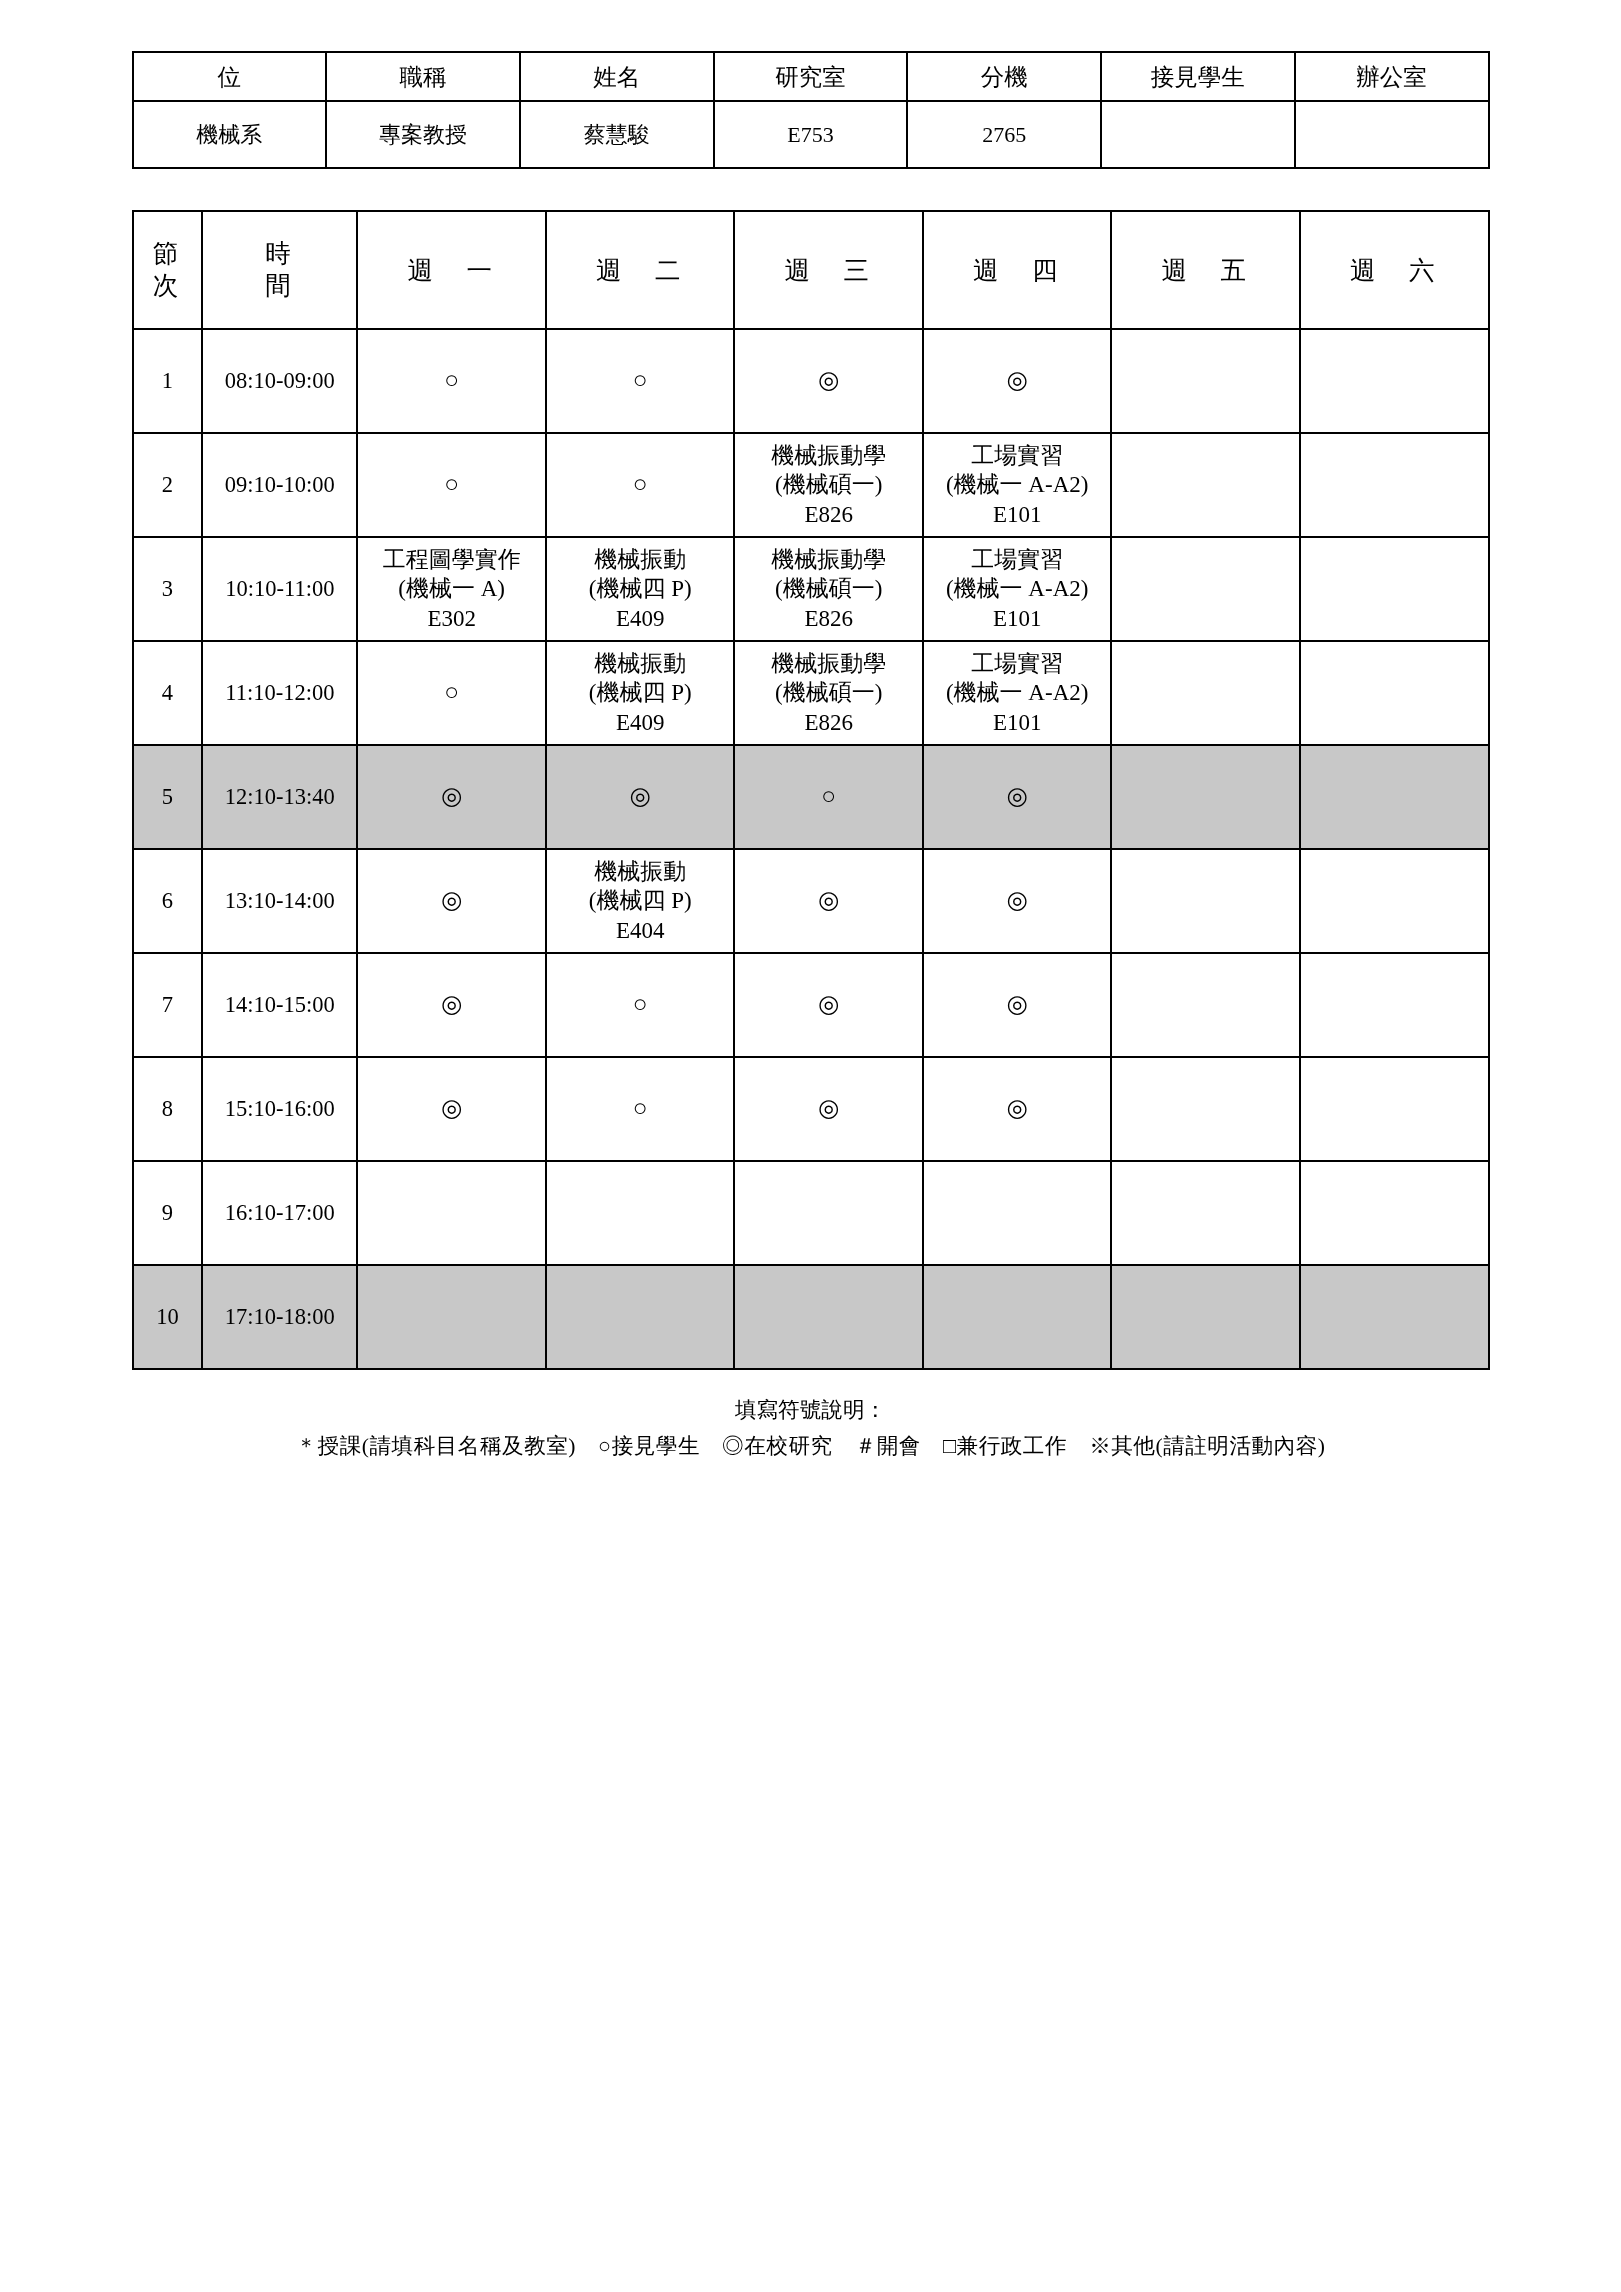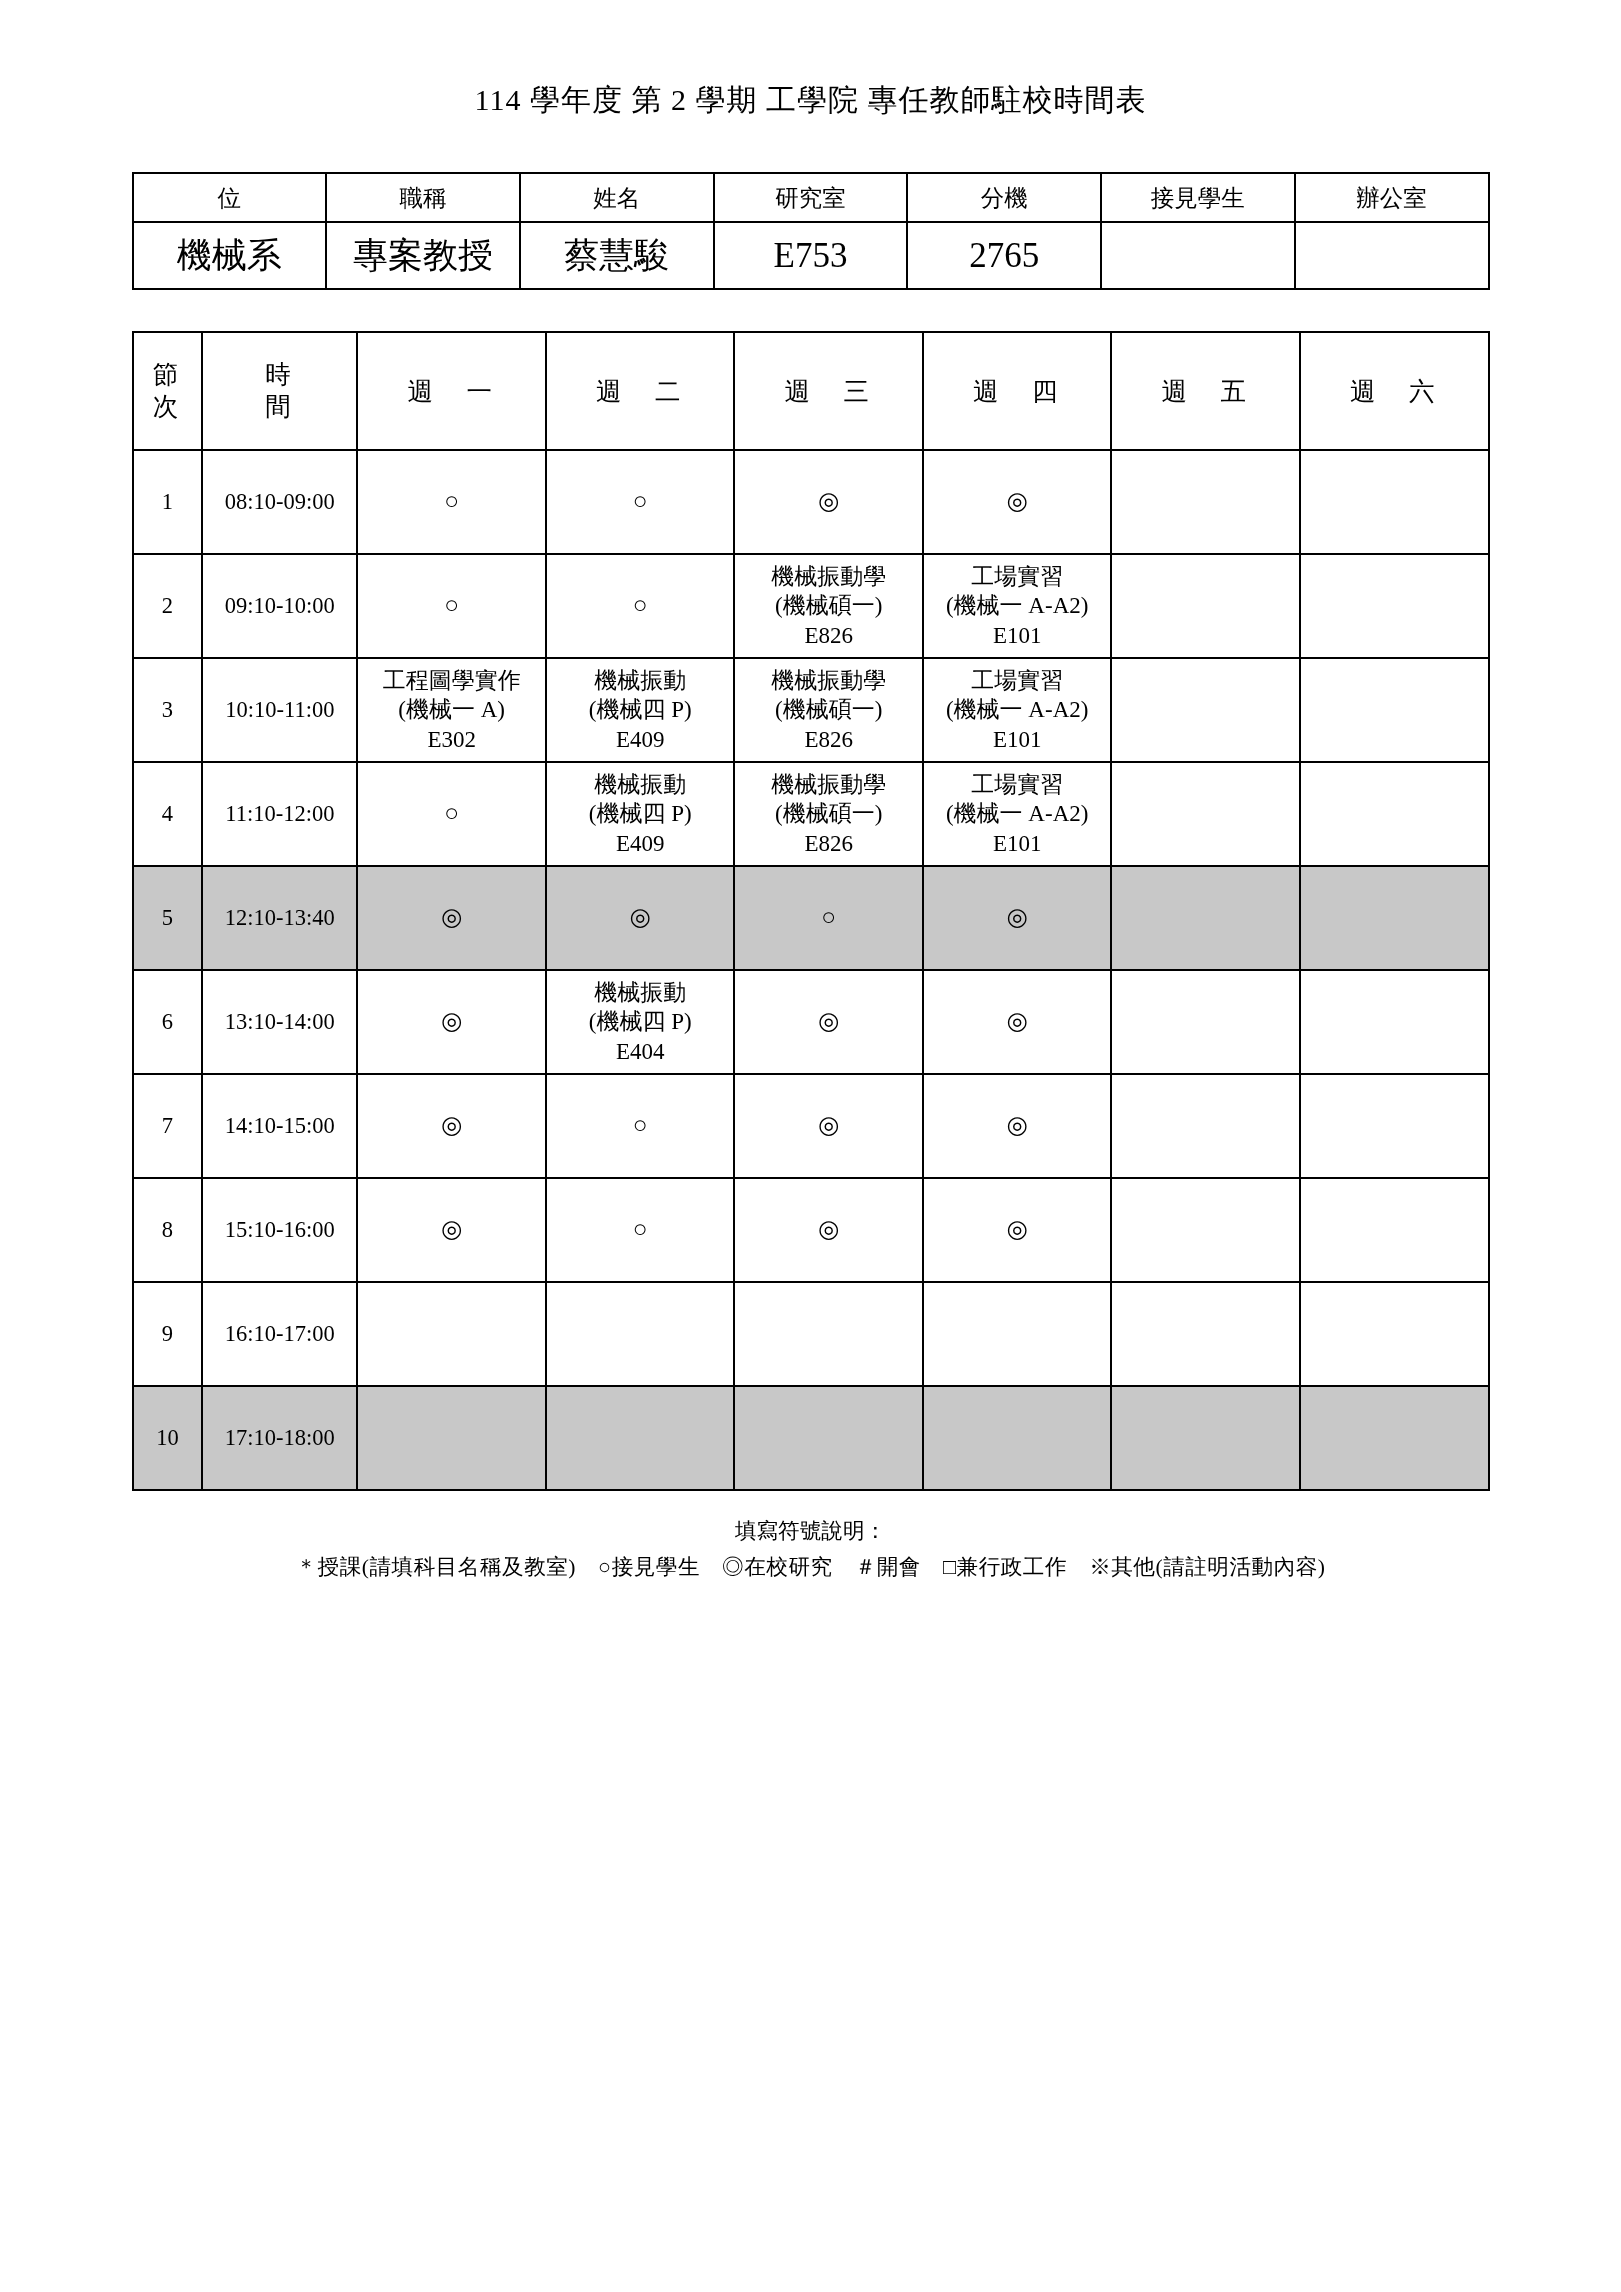--- a/index.html
+++ b/index.html
@@ -44,21 +44,21 @@
     font-size: 24.5px;
     height: 45px;
     padding: 2px 3.9px;
   }
   .info-table tr.head td {
     height: 43px;
     font-size: 23.5px;
   }
   .info-table tr.body td {
     height: 61px;
-    font-size: 35px;
+    font-size: 22px;
   }
 
   
   .sched-wrap {
     margin: 41px auto 0 auto;
     width: 1358px;
   }
   table.sched {
     border-collapse: collapse;
     width: 1358px;
@@ -126,21 +126,20 @@
     display: block;
     letter-spacing: 0.5px;
     font-family: Liberation Serif, serif;
   }
 </style>
 </head>
 <body>
 
 <div class="page">
 
-  <div class="doc-title">114 學年度  第 2 學期  工學院  專任教師駐校時間表</div>
 
   <table class="info-table">
     <tbody>
       <tr class="head">
         <td>位</td>
         <td>職稱</td>
         <td>姓名</td>
         <td>研究室</td>
         <td>分機</td>
         <td>接見學生</td>

